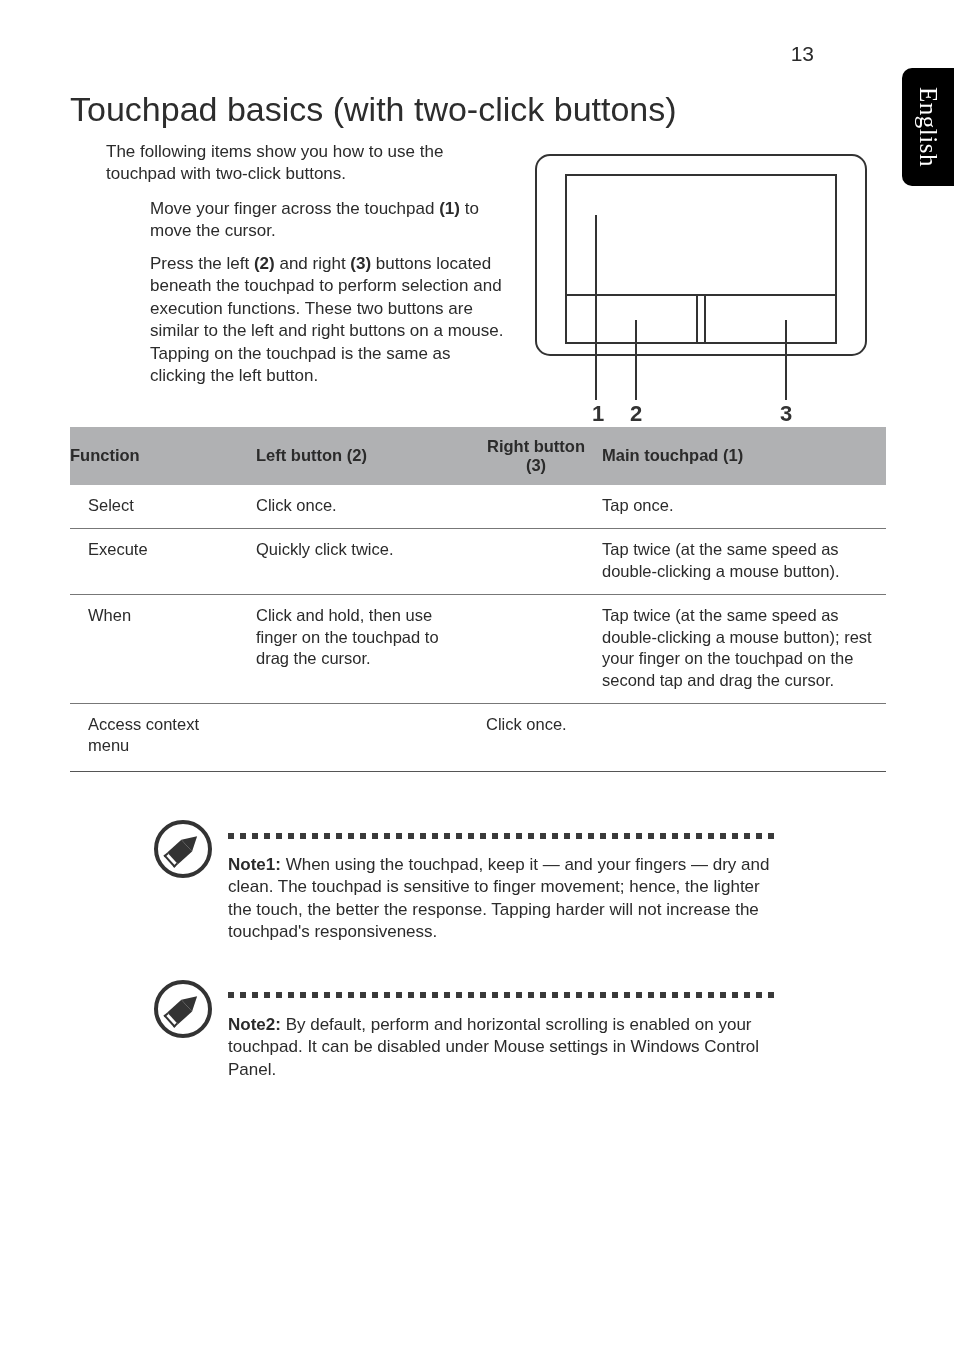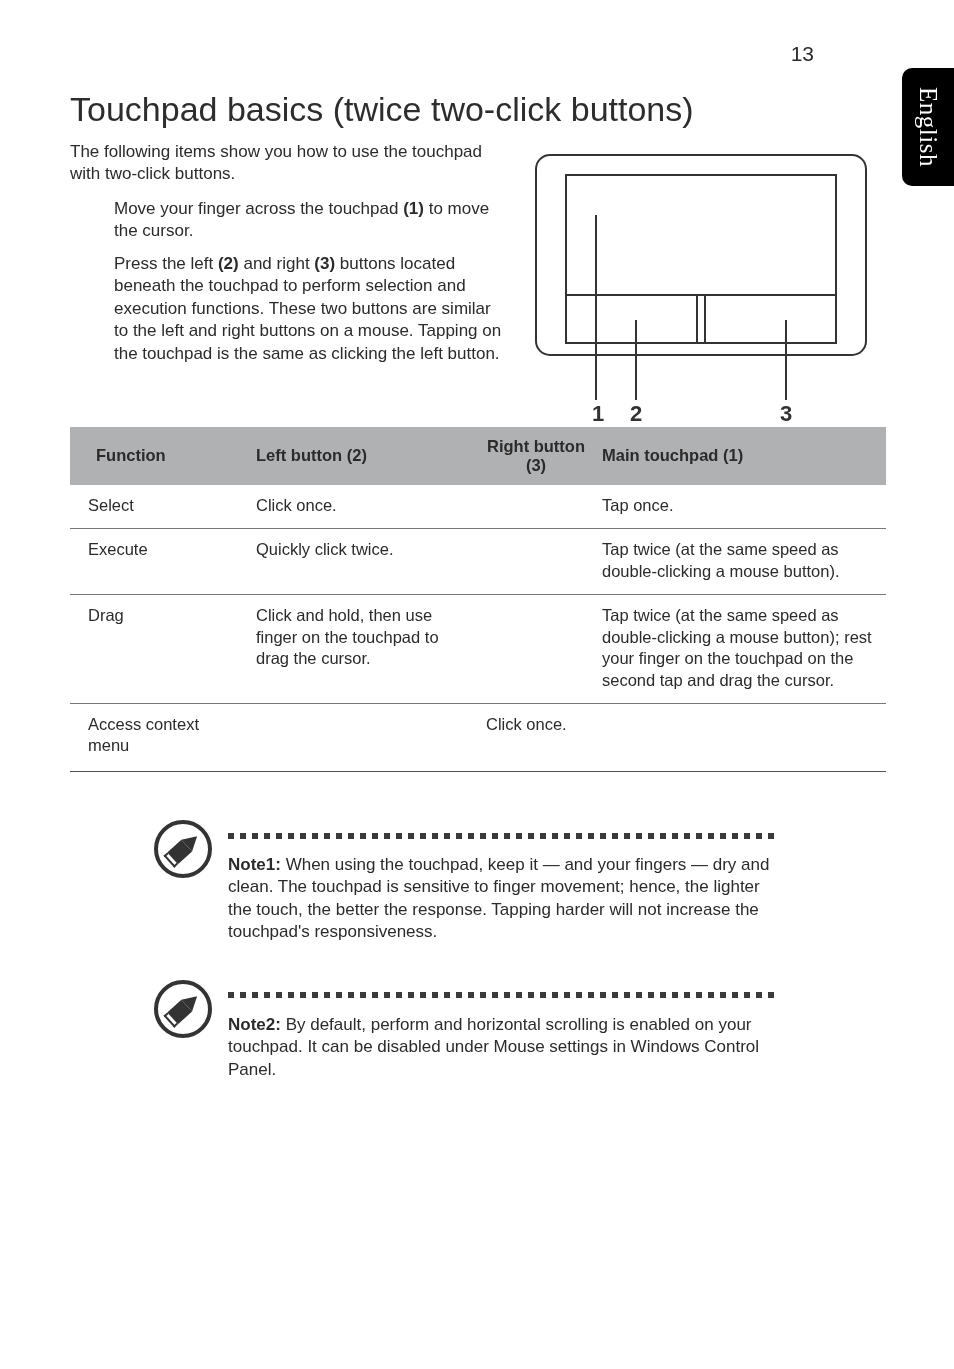--- a/index.html
+++ b/index.html
@@ -44,20 +44,21 @@
   h1 {
     font-size: 34px;
     font-weight: 400;
     margin: 48px 0 12px 0;
     color: #2d2d2d;
   }
   .cols {
     display: flex;
     gap: 16px;
     align-items: flex-start;
+    margin-left: 36px;
   }
   .lead {
     font-size: 17px;
     margin: 0 0 12px 0;
     line-height: 1.32;
   }
   .bulleted {
     font-size: 17px;
     line-height: 1.32;
     margin: 0 0 10px 44px;
@@ -71,21 +72,21 @@
     font-size: 16.5px;
   }
   table.funcs thead th {
     background: #b0b1b3;
     text-align: left;
     font-weight: 700;
     padding: 10px 10px 10px 6px;
     vertical-align: middle;
     line-height: 1.15;
   }
-  table.funcs thead th.first { width: 180px; padding-left: 26px; }
+  table.funcs thead th.first { width: 180px; padding-left: 0; }
   table.funcs thead th.c2 { width: 230px; }
   table.funcs thead th.c3 { width: 116px; text-align: center; }
   table.funcs thead th.c4 { }
   table.funcs tbody td {
     padding: 10px 10px 10px 6px;
     vertical-align: top;
     line-height: 1.3;
     border: none;
   }
   table.funcs tbody td.first { padding-left: 18px; }
@@ -154,21 +155,21 @@
 </head>
 <body>
 
 <div class="page">
   <div class="page-num">13</div>
 
   <div class="side-tab">
     <span>English</span>
   </div>
 
-  <h1>Touchpad basics (twice two-click buttons)</h1>
+  <h1>Touchpad basics (with two-click buttons)</h1>
 
   <div class="cols">
     <div style="flex:1;">
       <p class="lead">The following items show you how to use the touchpad with two-click buttons.</p>
 
       <p class="bulleted">
         <span>Move your finger across the touchpad </span><span class="bold">(1)</span><span> to move the cursor.</span>
       </p>
 
       <p class="bulleted">
@@ -210,21 +211,21 @@
         <td></td>
         <td>Tap once.</td>
       </tr>
       <tr class="sep">
         <td class="first">Execute</td>
         <td>Quickly click twice.</td>
         <td></td>
         <td>Tap twice (at the same speed as double-clicking a mouse button).</td>
       </tr>
       <tr class="sep">
-        <td class="first">Drag</td>
+        <td class="first">When</td>
         <td>Click and hold, then use finger on the touchpad to drag the cursor.</td>
         <td></td>
         <td>Tap twice (at the same speed as double-clicking a mouse button); rest your finger on the touchpad on the second tap and drag the cursor.</td>
       </tr>
       <tr class="last">
         <td class="first">Access context menu</td>
         <td></td>
         <td>Click once.</td>
         <td></td>
       </tr>

